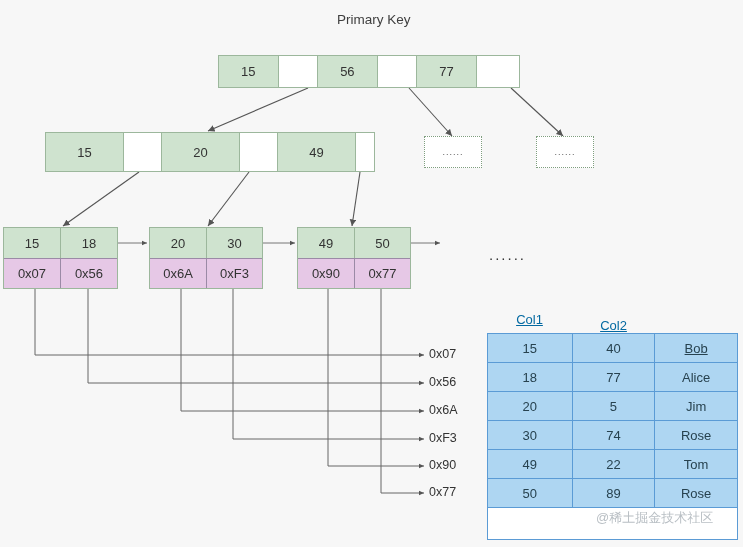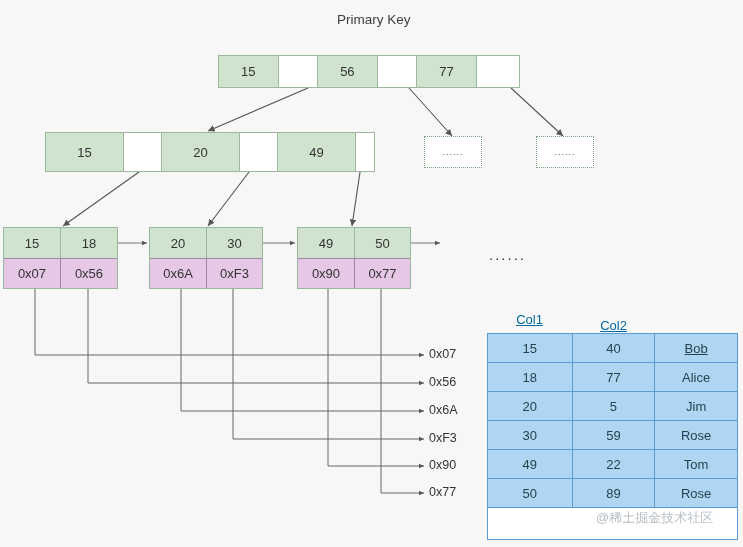--- a/index.html
+++ b/index.html
@@ -236,21 +236,21 @@
         <td>77</td>
         <td>Alice</td>
       </tr>
       <tr>
         <td>20</td>
         <td>5</td>
         <td>Jim</td>
       </tr>
       <tr>
         <td>30</td>
-        <td>59</td>
+        <td>74</td>
         <td>Rose</td>
       </tr>
       <tr>
         <td>49</td>
         <td>22</td>
         <td>Tom</td>
       </tr>
       <tr>
         <td>50</td>
         <td>89</td>

